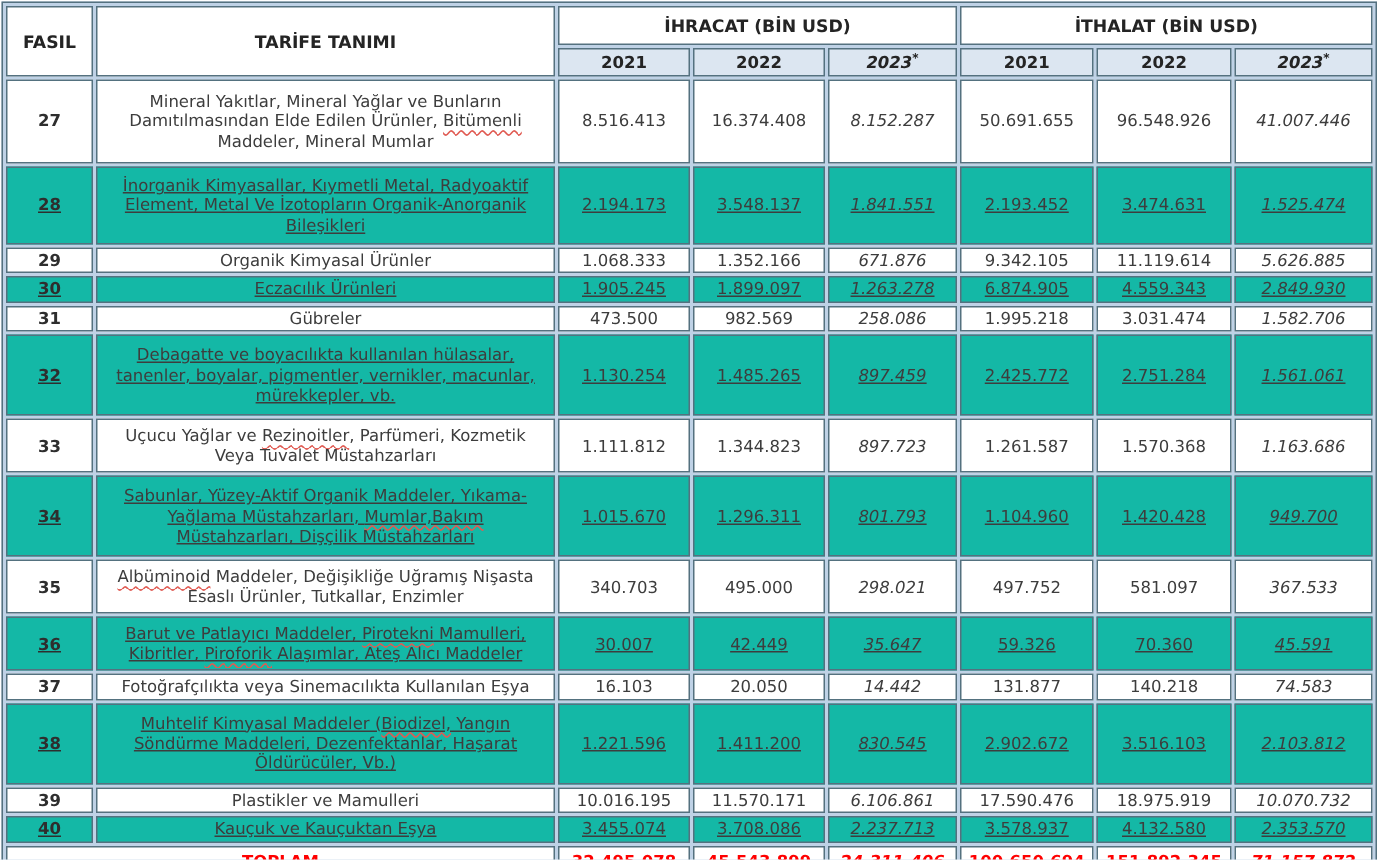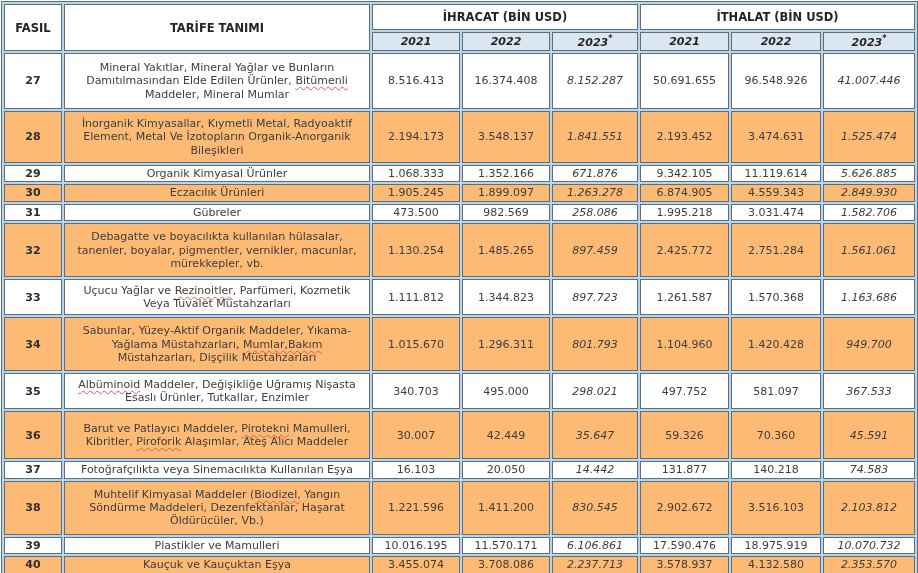--- a/index.html
+++ b/index.html
@@ -20,23 +20,23 @@
     text-align:center;
     vertical-align:middle;
     font-size:11px;
     line-height:1.22;
     color:#3d3d3d;
     padding:1px 3px;
     overflow:hidden;
   }
   thead th{font-weight:bold;color:#242424;}
   tr.h1 th{height:26px;font-size:11.5px;}
-  tr.h2 th{height:19px;background:#dce6f1;font-style:italic;}
+  tr.h2 th{height:19px;background:#dce6f1;}
   tr.h2 th.est{font-style:italic;}
-  tr.alt td{background:#fdba74;}
+  tr.alt td{background:#14b8a6;text-decoration:underline;}
   td.fasil{font-weight:bold;color:#2e2e2e;}
   td.desc{padding:1px 8px;}
   td.est{font-style:italic;}
   tr.total td{font-weight:bold;color:#ff0000;background:#ffffff;height:22px;}
   tr.total td.est{font-style:italic;}
   sup{font-size:8px;}
   .sq{
     text-decoration-line:underline;
     text-decoration-style:wavy;
     text-decoration-color:#e05a52;
@@ -160,21 +160,21 @@
         <tr style="height: 36px;">
           <td class="fasil">35</td>
           <td class="desc"><span class="sq">Albüminoid</span> Maddeler, Değişikliğe Uğramış Nişasta Esaslı Ürünler, Tutkallar, Enzimler</td>
           <td>340.703</td>
           <td>495.000</td>
           <td class="est">298.021</td>
           <td>497.752</td>
           <td>581.097</td>
           <td class="est">367.533</td>
         </tr>
-        <tr class="alt" style="height: 48px;">
+        <tr class="alt" style="height: 36px;">
           <td class="fasil">36</td>
           <td class="desc">Barut ve Patlayıcı Maddeler, <span class="sq">Pirotekni</span> Mamulleri, Kibritler, <span class="sq">Piroforik</span> Alaşımlar, Ateş Alıcı Maddeler</td>
           <td>30.007</td>
           <td>42.449</td>
           <td class="est">35.647</td>
           <td>59.326</td>
           <td>70.360</td>
           <td class="est">45.591</td>
         </tr>
         <tr style="height: 15px;">

